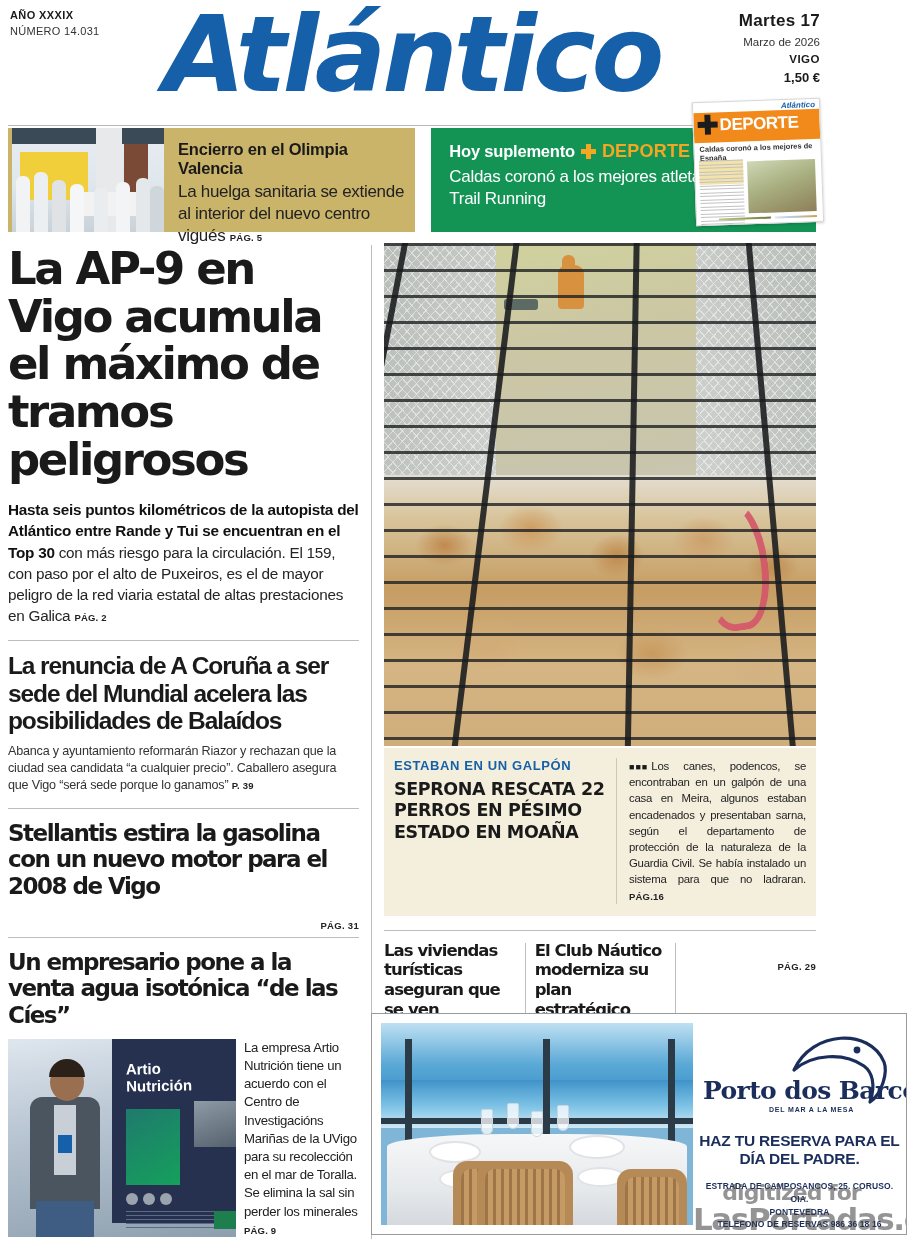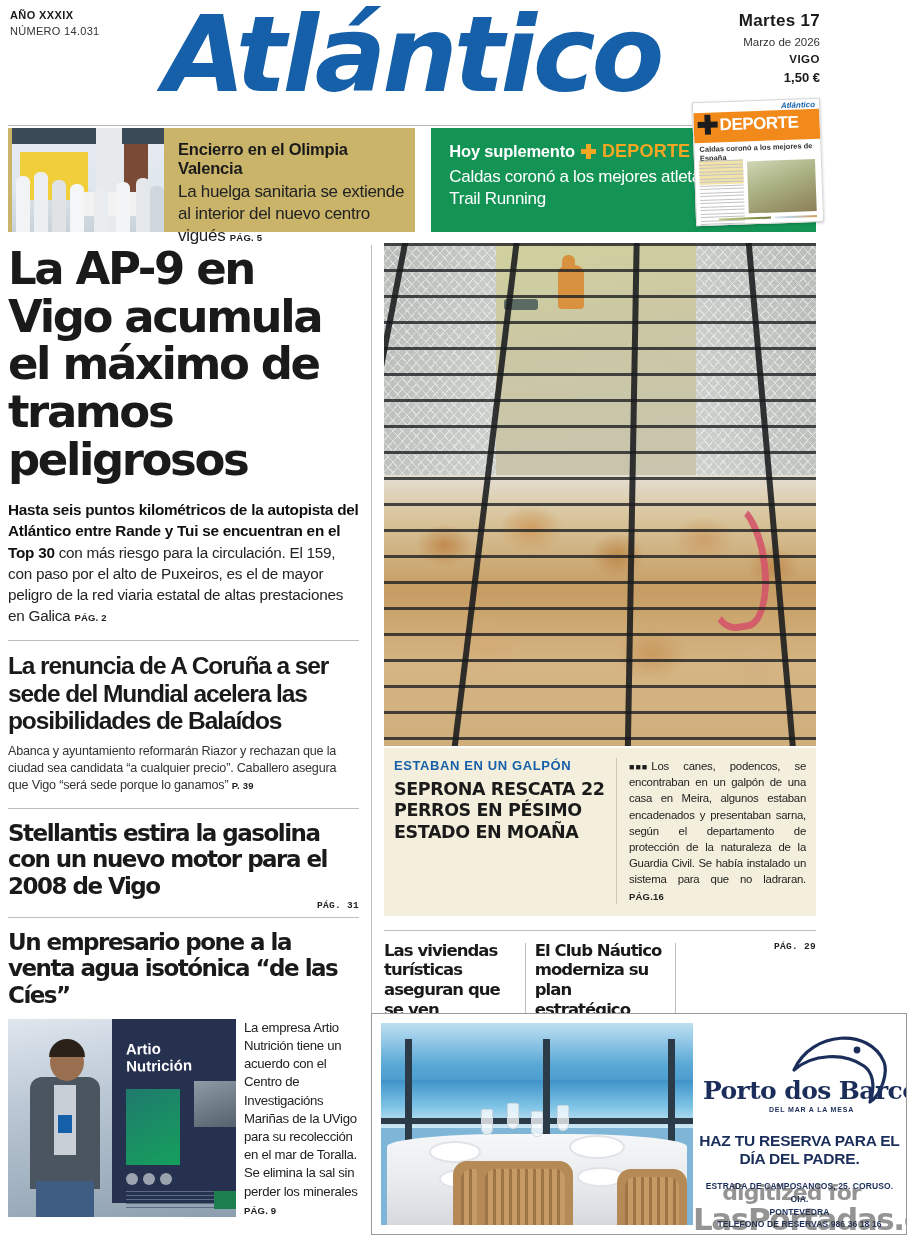--- a/index.html
+++ b/index.html
@@ -239,22 +239,21 @@
     font-family: "DejaVu Sans", sans-serif;
     font-weight: bold;
     font-size: 23px;
     line-height: 1.16;
     letter-spacing: -1.5px;
     color: #1a1a1a;
   }
   .pg-right {
     display: block; text-align: right;
     font-size: 9.5px; font-weight: bold; letter-spacing: .3px; color: #222;
-    margin-top: 0;
-    font-family: Liberation Mono, monospace;
+    margin-top: 20px;
   }
 
   
   .iso-block { display: flex; margin-top: 10px; gap: 8px; }
   .iso-photo {
     width: 228px; flex: 0 0 228px; height: 198px;
     position: relative; overflow: hidden;
     background: #2a3550;
   }
   .iso-text {

